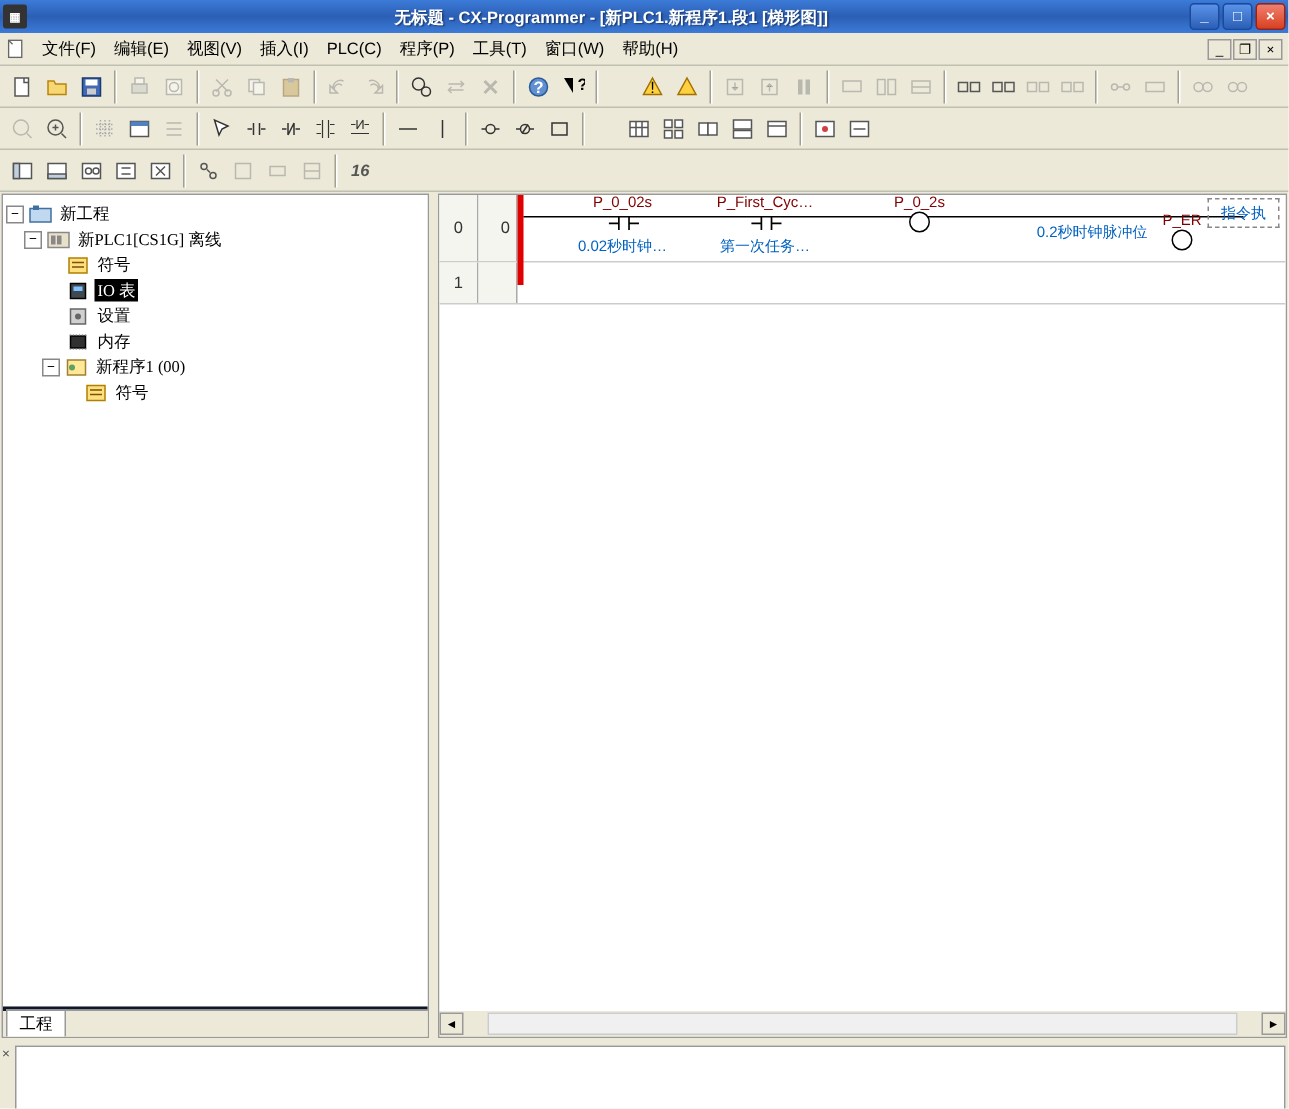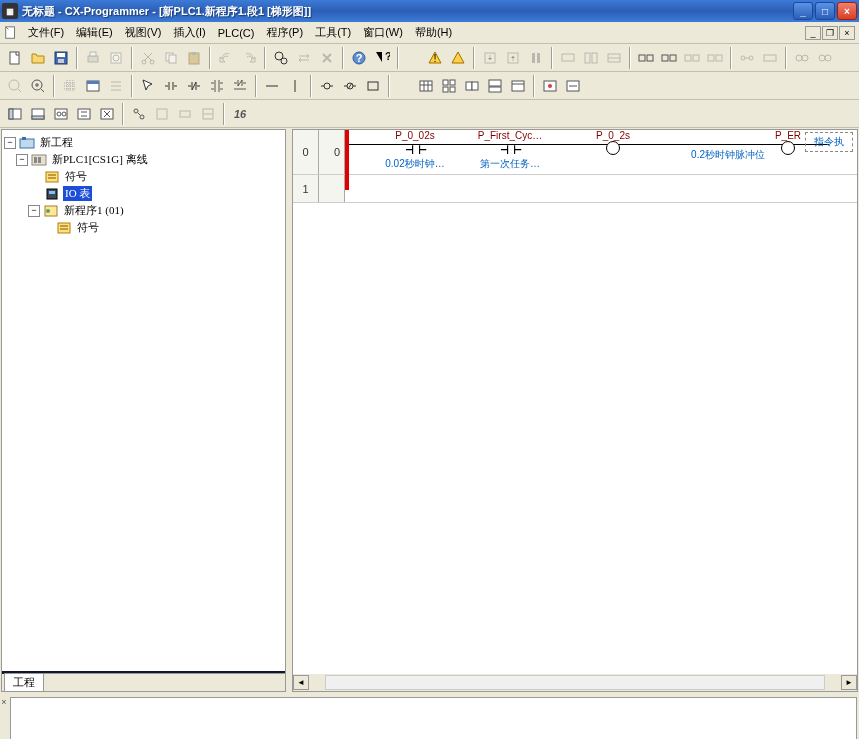--- a/index.html
+++ b/index.html
@@ -1,21 +1,21 @@
 <!DOCTYPE html>
 <html><head>
 <meta charset="utf-8">
 <style>
 * { box-sizing: border-box; margin: 0; padding: 0; font-family: "Microsoft YaHei", Tahoma, sans-serif; font-size: 11px; }
 body { background: #ece9d8; overflow: hidden; width: 859px; height: 739px; position: relative; }
 
 
 .titlebar { height: 22px; background: linear-gradient(to bottom, #3c7bd8 0%, #2b5fb5 50%, #3c7bd8 100%); display: flex; align-items: center; padding: 0 2px; color: #fff; font-weight: bold; }
 .titlebar .appicon { width: 16px; height: 16px; background: #333; border-radius: 2px; margin-right: 4px; display:flex;align-items:center;justify-content:center;color:#fff;font-size:8px;}
-.titlebar .title { flex: 1; text-shadow: 1px 1px 1px #1a3a6e; }
+.titlebar .title { flex: 1; text-align: center; text-shadow: 1px 1px 1px #1a3a6e; }
 .titlebar .winbtns { display: flex; gap: 2px; }
 .titlebar .winbtn { width: 20px; height: 18px; border-radius: 3px; display:flex; align-items:center; justify-content:center; font-weight:bold; color:#fff; font-size:10px;}
 .winbtn.min,.winbtn.max{ background:linear-gradient(#5a93e8,#2b5fb5); border:1px solid #1a4a9e;}
 .winbtn.close{ background:linear-gradient(#f08070,#d84020); border:1px solid #a02010;}
 
 
 .menubar { height: 22px; background: #ece9d8; display: flex; align-items: center; padding: 0 4px; border-bottom: 1px solid #c0c0b0; }
 .menubar .menu-icon { width:14px; height:14px; margin-right:4px; display:inline-block;}
 .menubar .menu-item { padding: 2px 6px; cursor: default; }
 .mdi-btns { margin-left:auto; display:flex; gap:1px;}
@@ -35,21 +35,21 @@
 .splitter-v { width:4px; background:#ece9d8; cursor:col-resize;}
 .right-pane { flex:1; background:#fff; border:1px solid #999; margin:1px; display:flex; flex-direction:column; position:relative;}
 
 
 .tree { flex:1; overflow:auto; padding:4px 2px; background:#fff;}
 .tree-node { display:flex; align-items:center; padding:1px 0; white-space:nowrap;}
 .tree-indent { display:inline-block; }
 .tree-toggle { width:12px; height:12px; border:1px solid #888; background:#fff; display:inline-flex; align-items:center; justify-content:center; font-size:9px; margin-right:3px; line-height:9px;}
 .tree-icon { width:16px; height:14px; margin-right:3px; display:inline-flex; align-items:center; justify-content:center;}
 .tree-label { padding:0 2px;font-family:Liberation Serif, serif; }
-.tree-label.selected { background:#1d4ed8; color:#fff;}
+.tree-label.selected { background:#000000; color:#fff;}
 
 .pane-tab-bottom { height:20px; background:#ece9d8; display:flex; align-items:flex-end; border-top:3px solid #0f172a;}
 .btab { padding:1px 8px; background:#fff; border:1px solid #999; border-bottom:none; border-radius:0 0 0 0; margin-left:2px; font-size:11px;}
 
 
 .ladder-area{ flex:1; position:relative; overflow:hidden; background:#fff;}
 .ladder-row{ display:flex; border-bottom:1px solid #ccc;}
 .rung-num{ width:35px; border-right:1px solid #aaa; display:flex; align-items:center; justify-content:center; background:#f5f5f0; color:#333;}
 .rung-body{ flex:1; position:relative; height:60px;}
 .red-bar{ position:absolute; left:0; top:0; width:4px; height:100%; background:#e00000;}
@@ -542,29 +542,49 @@
         <span class="tree-indent" style="width:40px"></span>
         <span class="tree-icon">
             <svg viewBox="0 0 16 14">
               <rect x="3" y="2" width="10" height="10" fill="#404850" stroke="#000"></rect>
               <rect x="5" y="4" width="6" height="3" fill="#80c0ff"></rect>
             </svg>
           </span>
         <span class="tree-label selected">IO 表</span>
       </div>
       <div class="tree-node">
+        <span class="tree-indent" style="width:40px"></span>
+        <span class="tree-icon">
+            <svg viewBox="0 0 16 14">
+              <rect x="3" y="2" width="10" height="10" fill="#d0d0d0" stroke="#666"></rect>
+              <circle cx="8" cy="7" r="2" fill="#666"></circle>
+            </svg>
+          </span>
+        <span class="tree-label">设置</span>
+      </div>
+      <div class="tree-node">
+        <span class="tree-indent" style="width:40px"></span>
+        <span class="tree-icon">
+            <svg viewBox="0 0 16 14">
+              <rect x="3" y="3" width="10" height="8" fill="#303030" stroke="#000"></rect>
+              <path d="M3 3v-1M5 3v-1M7 3v-1M9 3v-1M11 3v-1M13 3v-1M3 11v1M5 11v1M7 11v1M9 11v1M11 11v1M13 11v1" stroke="#666"></path>
+            </svg>
+          </span>
+        <span class="tree-label">内存</span>
+      </div>
+      <div class="tree-node">
         <span class="tree-indent" style="width:24px"></span>
         <span class="tree-toggle">−</span>
         <span class="tree-icon">
             <svg viewBox="0 0 16 14">
               <rect x="2" y="2" width="12" height="10" fill="#ffe898" stroke="#a08030"></rect>
               <circle cx="5" cy="7" r="2" fill="#60a060"></circle>
             </svg>
           </span>
-        <span class="tree-label">新程序1 (01)</span>
+        <span class="tree-label">新程序1 (00)</span>
       </div>
       <div class="tree-node">
         <span class="tree-indent" style="width:52px"></span>
         <span class="tree-icon">
             <svg viewBox="0 0 16 14">
               <rect x="2" y="2" width="12" height="10" fill="#ffe080" stroke="#b08000"></rect>
               <path d="M4 5h8M4 8h8" stroke="#805000"></path>
             </svg>
           </span>
         <span class="tree-label">符号</span>
@@ -604,21 +624,21 @@
           <div class="contact" style="left:238px; width:60px;">
             <div class="lbl">P_0_2s</div>
             <div class="coil" style="position:relative;top:0;">
                 <div class="circ"></div>
               </div>
           </div>
           <div class="contact" style="left:300px; width:120px; top:18px;">
             <div class="desc" style="text-align:right;">0.2秒时钟脉冲位</div>
           </div>
 
-          <div class="contact" style="left:418px; width:50px;">
+          <div class="contact" style="left:418px; width:50px;margin-top:12px;">
             <div class="lbl">P_ER</div>
             <div class="coil" style="position:relative;top:0;">
                 <div class="circ"></div>
               </div>
           </div>
 
           <div class="instr-box">指令执</div>
         </div>
       </div>
 

